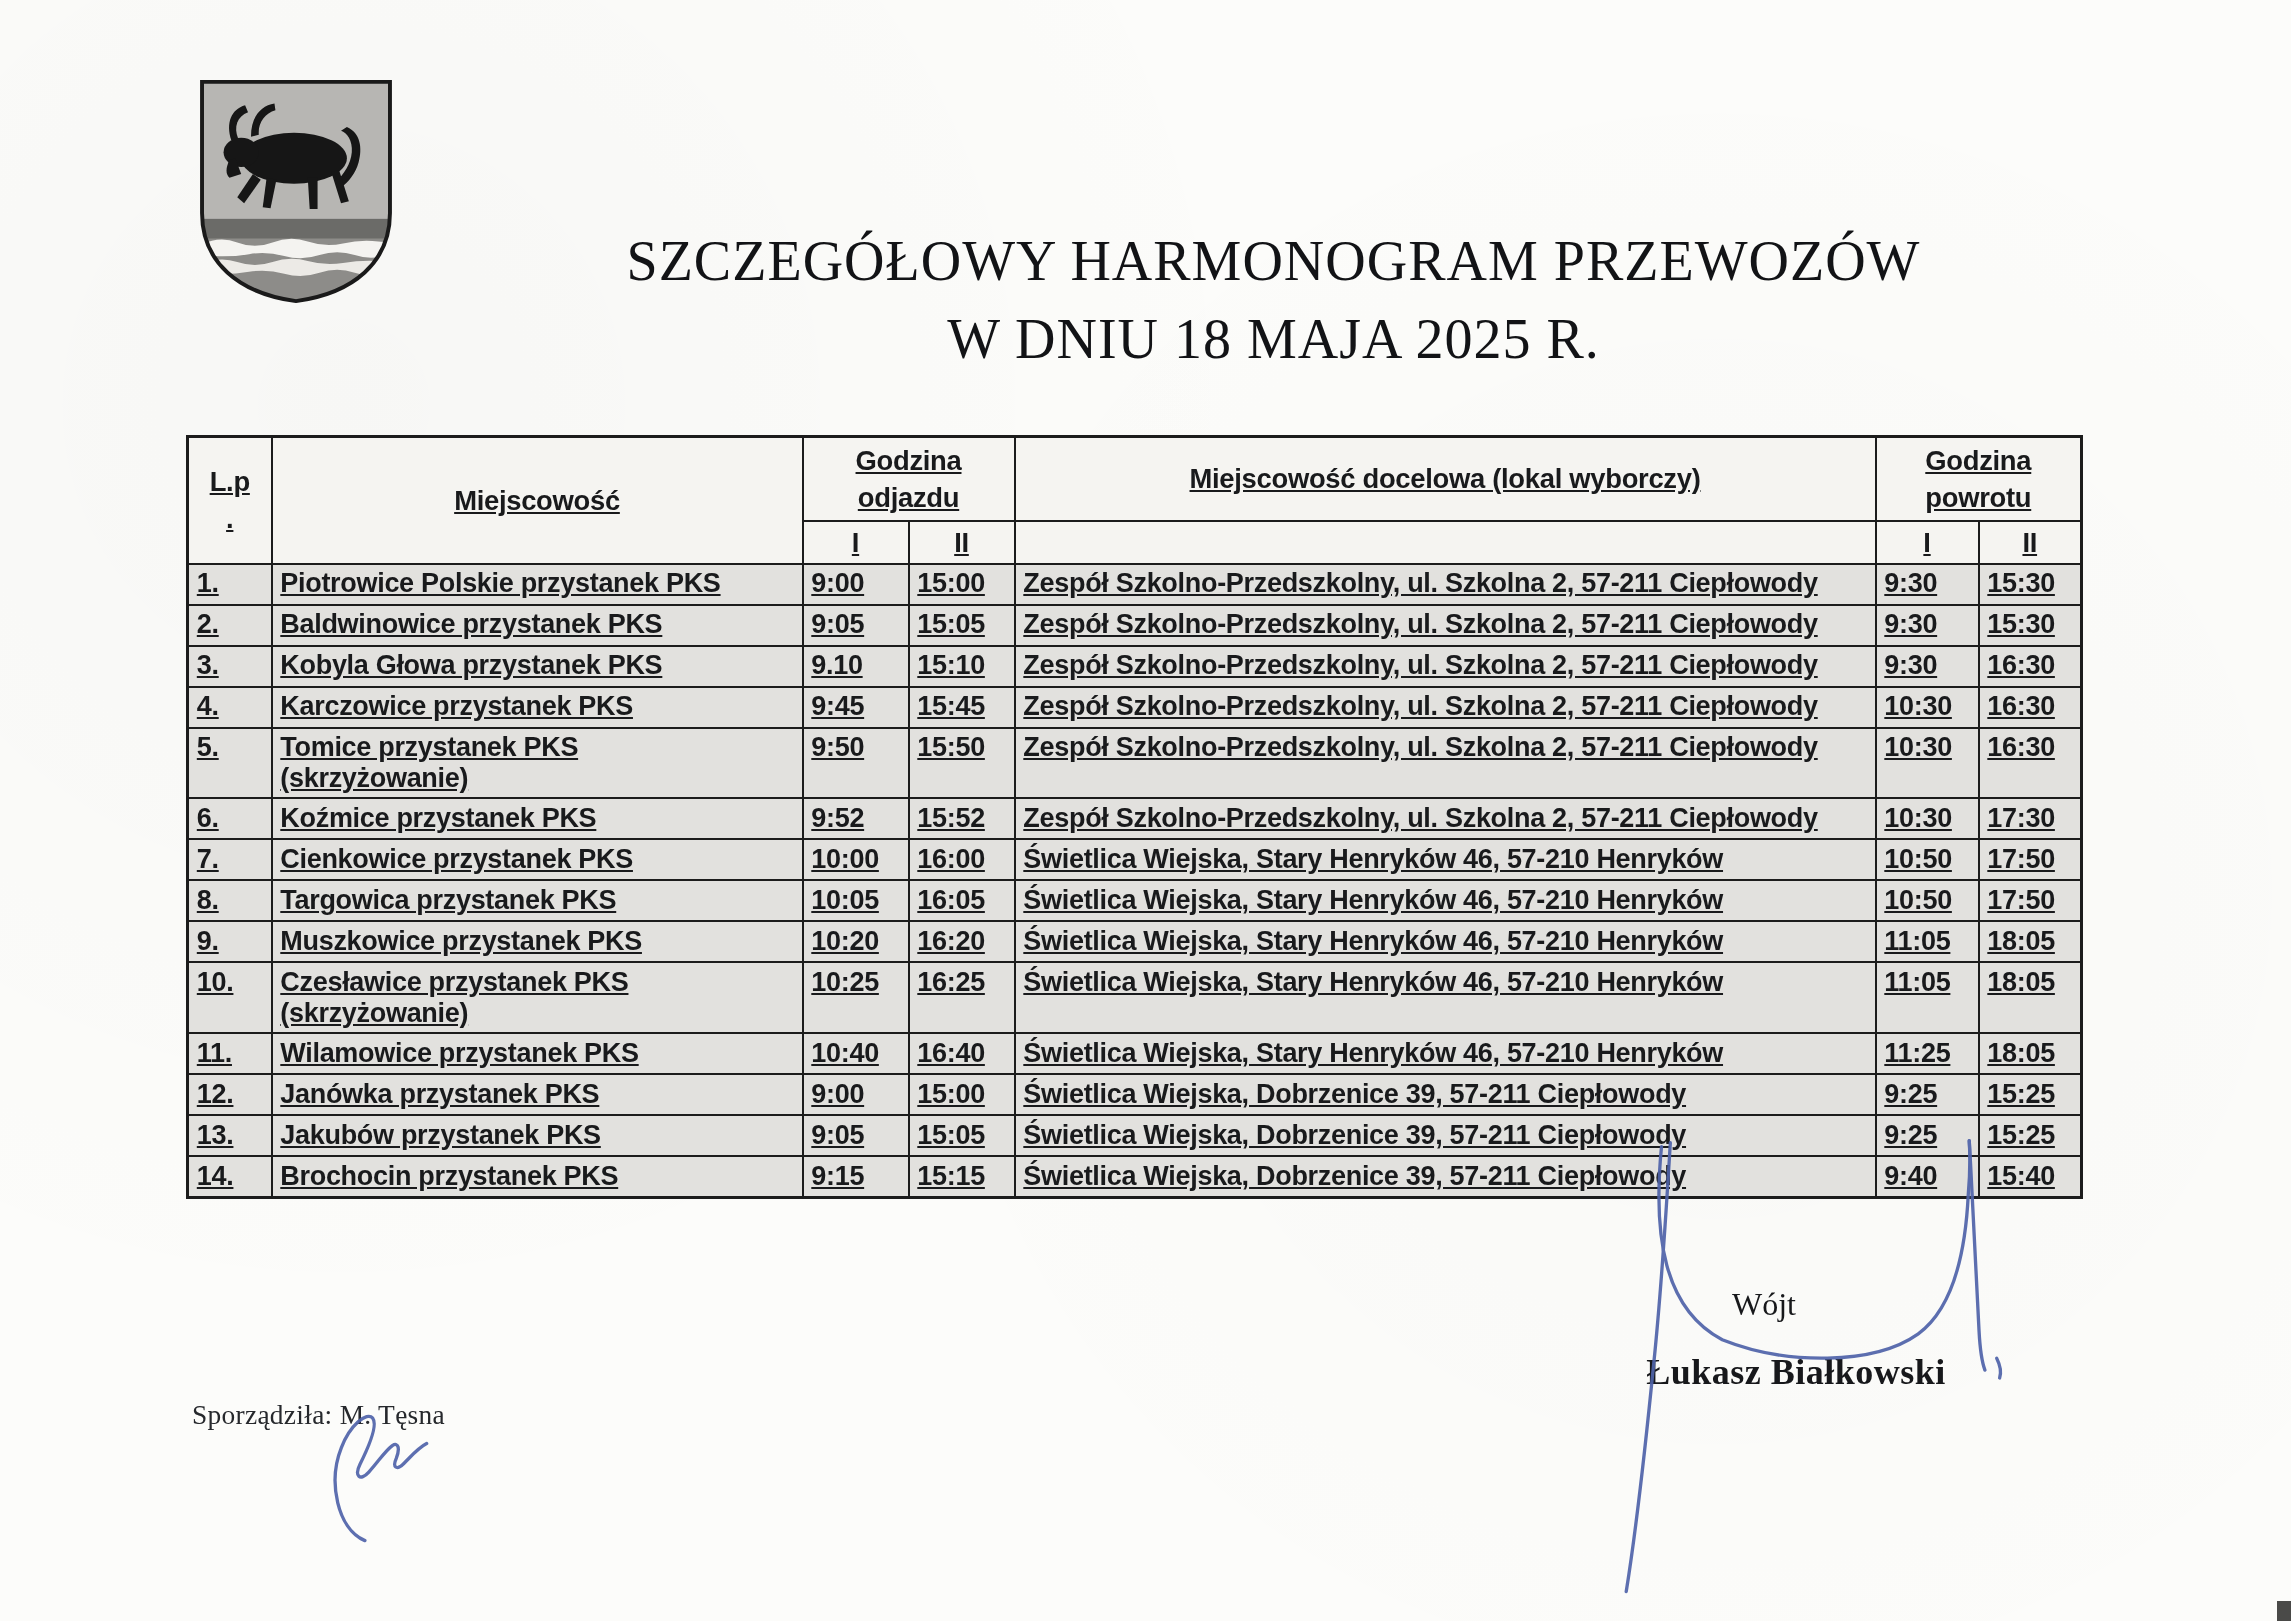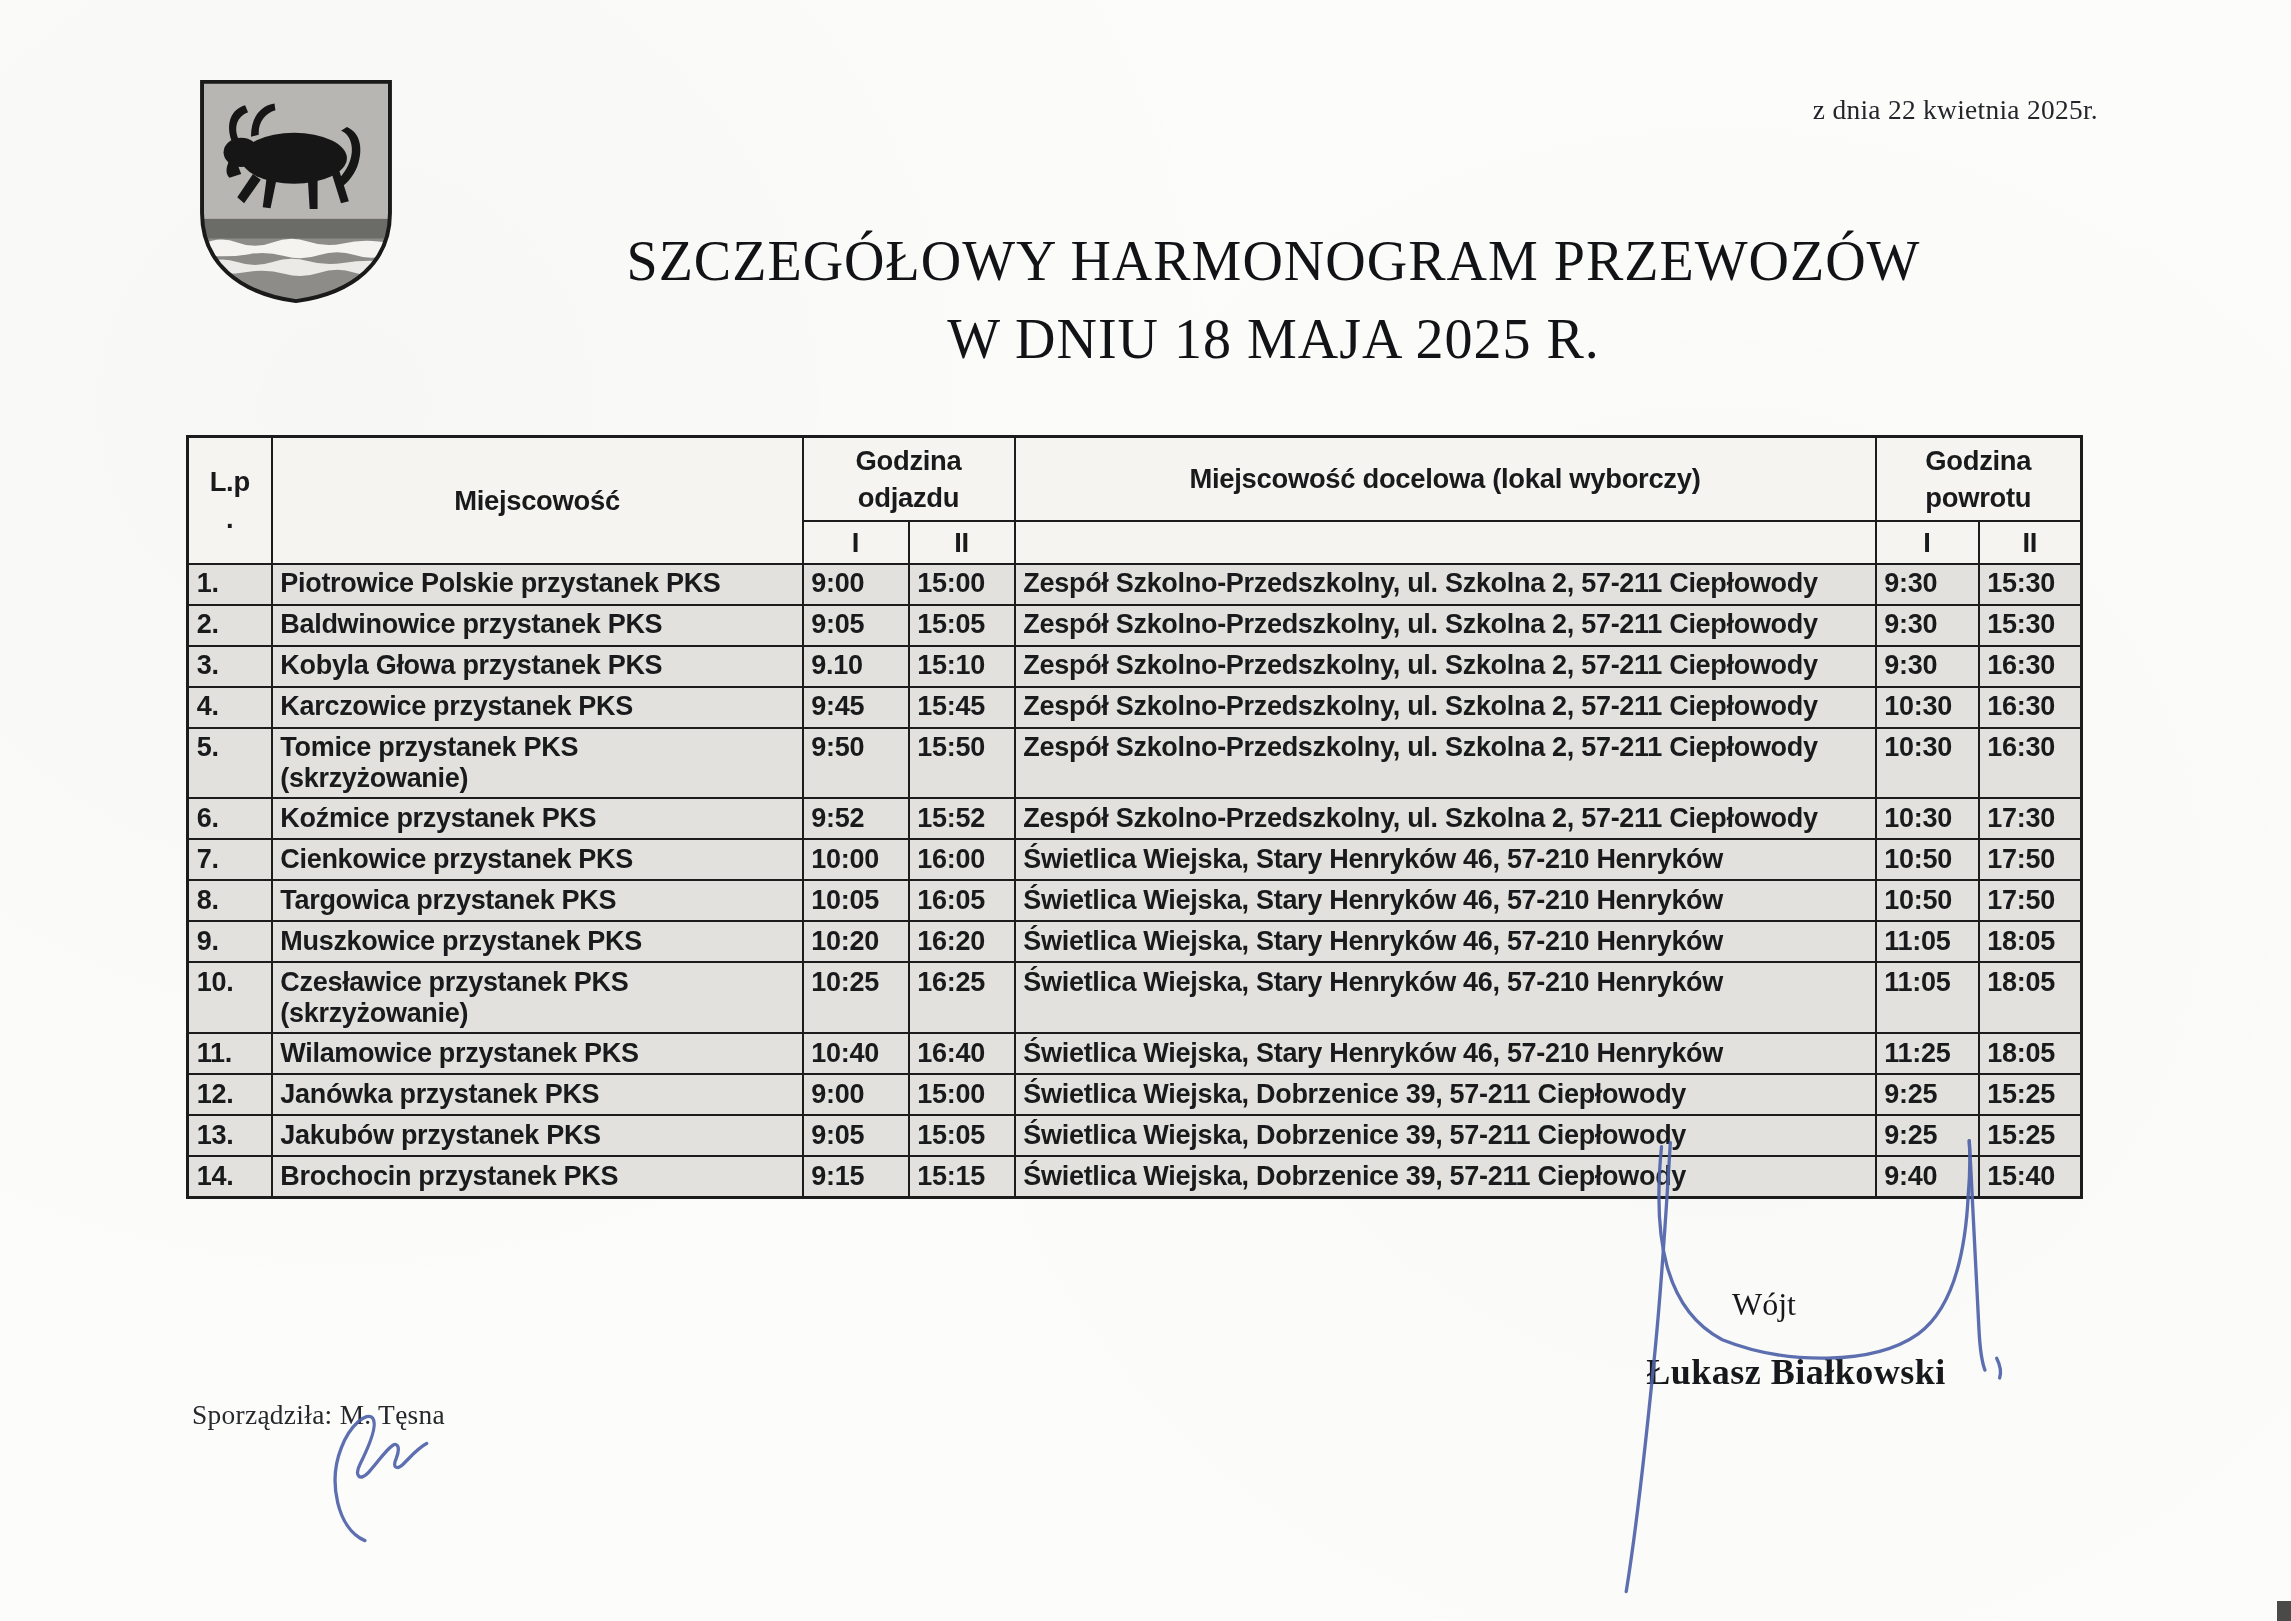--- a/index.html
+++ b/index.html
@@ -23,20 +23,21 @@
   }
   
   .coa{ position:absolute; left:192px; top:76px; width:208px; height:231px; }
   
   table.sched{
     position:absolute; left:186px; top:435px; width:1894px;
     border-collapse:collapse; table-layout:fixed;
     border:3.9px solid #1c1c1c;
     font-family:"Liberation Sans", sans-serif; font-weight:700; color:#191a1c;
     letter-spacing:-0.3px;
+    text-decoration:underline;
   }
   table.sched th, table.sched td{ border:2px solid #1c1c1c; }
   table.sched thead th{
     background:#f5f4f1; font-size:27.4px; vertical-align:middle; text-align:center;
     line-height:37px; padding:2px 3.9px;
   }
   th.h-lp{ text-align:center; line-height:55px; vertical-align:top; padding-top:7.8px;}
   tr.hdr-main{ height:84px; }
   tr.hdr-sub{ height:43px; }
   table.sched tbody td{
@@ -97,21 +98,20 @@
         <path d="M62,100 L46,124 L53,130 L70,106 Z"></path>
         <path d="M76,104 L72,134 L80,135 L86,106 Z"></path>
         <path d="M118,104 L120,136 L128,136 L128,104 Z"></path>
         <path d="M142,98 L152,130 L160,128 L150,96 Z"></path>
       </g>
     </g>
     <path d="M10,6 H202 V140 C202,190 165,222 106,230 C47,222 10,190 10,140 Z" fill="none" stroke="#1a1a1a" stroke-width="4"></path>
   </svg>
 
   <div class="attach">
-    <div>z dnia 22 kwietnia 2025r.</div>
   </div>
 
   <div class="title">
     <div>SZCZEGÓŁOWY HARMONOGRAM PRZEWOZÓW</div>
     <div>W DNIU 18 MAJA 2025 R.</div>
   </div>
 
   <div class="artifact-comma">,</div>
 
   <table class="sched">

